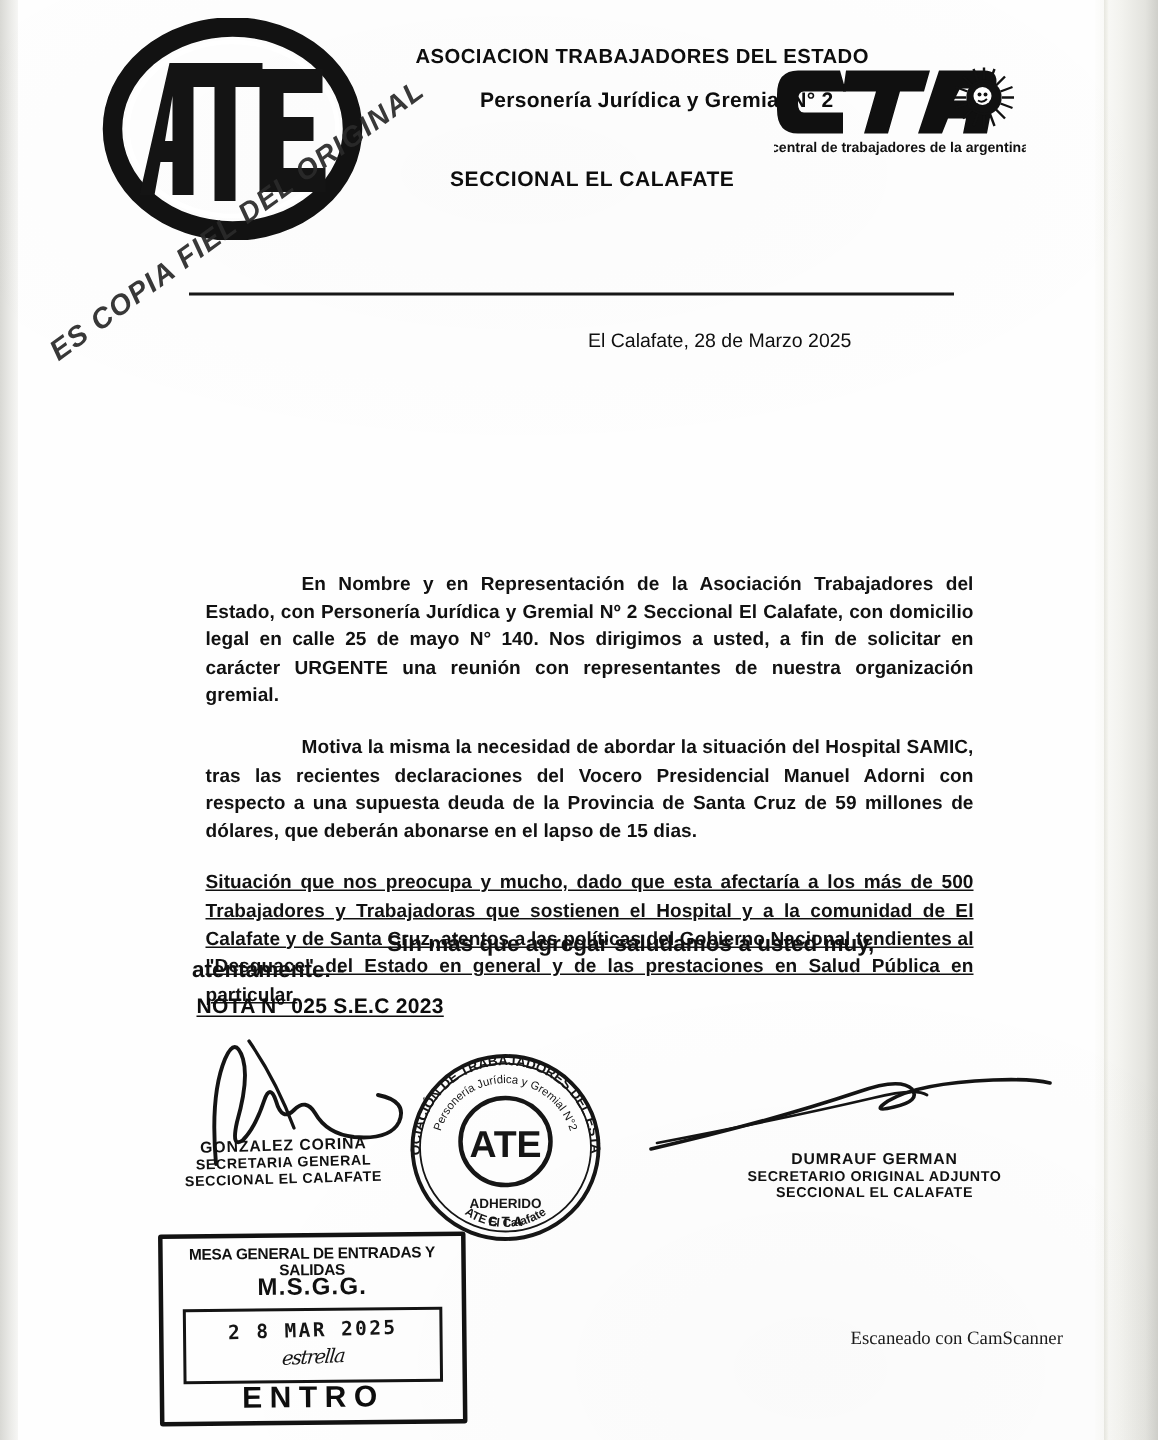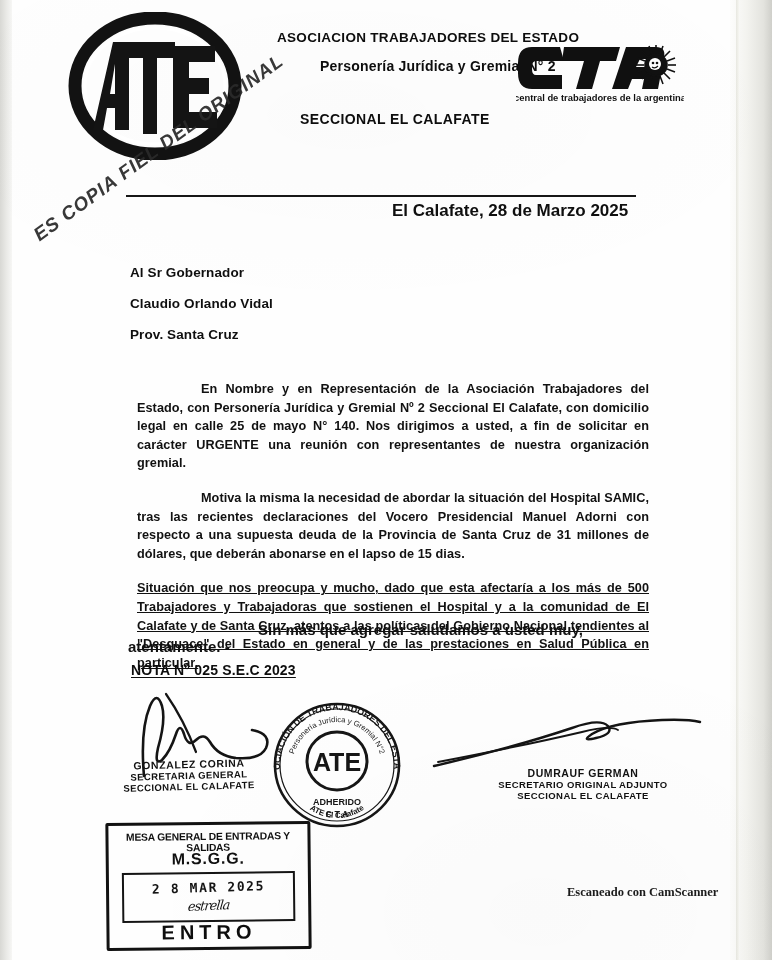--- a/index.html
+++ b/index.html
@@ -101,23 +101,23 @@
 
   .rule {
     position: absolute;
     left: 126px; top: 195px;
     width: 510px; height: 0;
     border-top: 2px solid #171717;
   }
 
   .doc-date {
     position: absolute;
-    left: 392px; top: 201px;
-    font-size: 17px;
-    font-weight: bold;
+    left: 392px; top: 219px;
+    font-size: 13px;
+    font-weight: normal;
     color: #0f0f0f;
     white-space: nowrap;
   }
 
   
   .addressee {
     position: absolute;
     left: 130px; top: 265px;
     width: 420px;
   }
@@ -292,21 +292,21 @@
     white-space: nowrap;
     opacity: 0.93;
   }
 
   
   .camscanner {
     position: absolute;
     left: 567px; top: 885px;
     font-family: "Liberation Serif", serif;
     font-size: 12.5px;
-    font-weight: bold;
+    font-weight: normal;
     color: #1b1b1b;
     white-space: nowrap;
   }
 </style>
 </head>
 <body>
 
 <div id="scan-root">
 
   <div class="scan-edge-left"></div>
@@ -377,29 +377,24 @@
       <circle cx="141" cy="30" r="1.3" fill="#111"></circle>
       <path d="M136 34 Q139 36 142 33" stroke="#111" stroke-width="1.2" fill="none"></path>
       <text x="84" y="68" font-family="'Liberation Sans', sans-serif" font-size="9.4" font-weight="bold" fill="#111" text-anchor="middle">central de trabajadores de la argentina</text>
     </svg>
   </div>
 
   <div class="rule"></div>
 
   <div class="doc-date">El Calafate, 28 de Marzo 2025</div>
 
-  <div class="addressee">
-    <div>Al Sr Gobernador</div>
-    <div>Claudio Orlando Vidal</div>
-    <div>Prov. Santa Cruz</div>
-  </div>
 
   <div class="body-block">
     <p class="indent">En Nombre y en Representación de la Asociación Trabajadores del Estado, con Personería Jurídica y Gremial Nº 2 Seccional El Calafate, con domicilio legal en calle 25 de mayo N° 140.  Nos dirigimos a usted, a fin de solicitar en carácter URGENTE una reunión con representantes de nuestra organización gremial.</p>
-    <p class="indent">Motiva la misma la necesidad de abordar la situación del Hospital SAMIC, tras las recientes declaraciones del Vocero Presidencial Manuel Adorni con respecto a una supuesta deuda de la Provincia de Santa Cruz de 31 millones de dólares, que deberán abonarse en el lapso de 15 dias.</p>
+    <p class="indent">Motiva la misma la necesidad de abordar la situación del Hospital SAMIC, tras las recientes declaraciones del Vocero Presidencial Manuel Adorni con respecto a una supuesta deuda de la Provincia de Santa Cruz de 59 millones de dólares, que deberán abonarse en el lapso de 15 dias.</p>
     <p class="noindent">Situación que nos preocupa y mucho, dado que esta afectaría a los más de 500 Trabajadores y Trabajadoras que sostienen el Hospital y a la comunidad de El Calafate y de Santa Cruz, atentos a las políticas del Gobierno Nacional tendientes al "Desguace" del Estado en general y de las prestaciones en Salud Pública en particular.</p>
   </div>
 
   <div class="closing">Sin más que agregar saludamos a usted muy, atentamente. -</div>
 
   <div class="nota-number">NOTA N° 025 S.E.C 2023</div>
 
   <div class="sig-scribble scribble-left">
     <svg viewBox="0 0 200 88" width="200" height="88" aria-hidden="true">
       <path d="M34 86 Q30 40 40 16 Q47 0 52 16 Q56 30 48 58 Q44 76 52 70

